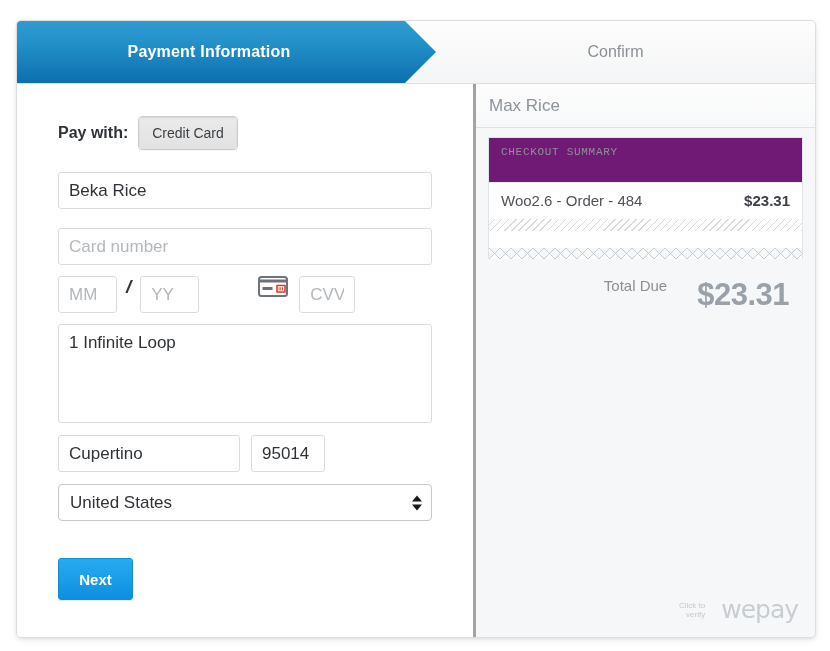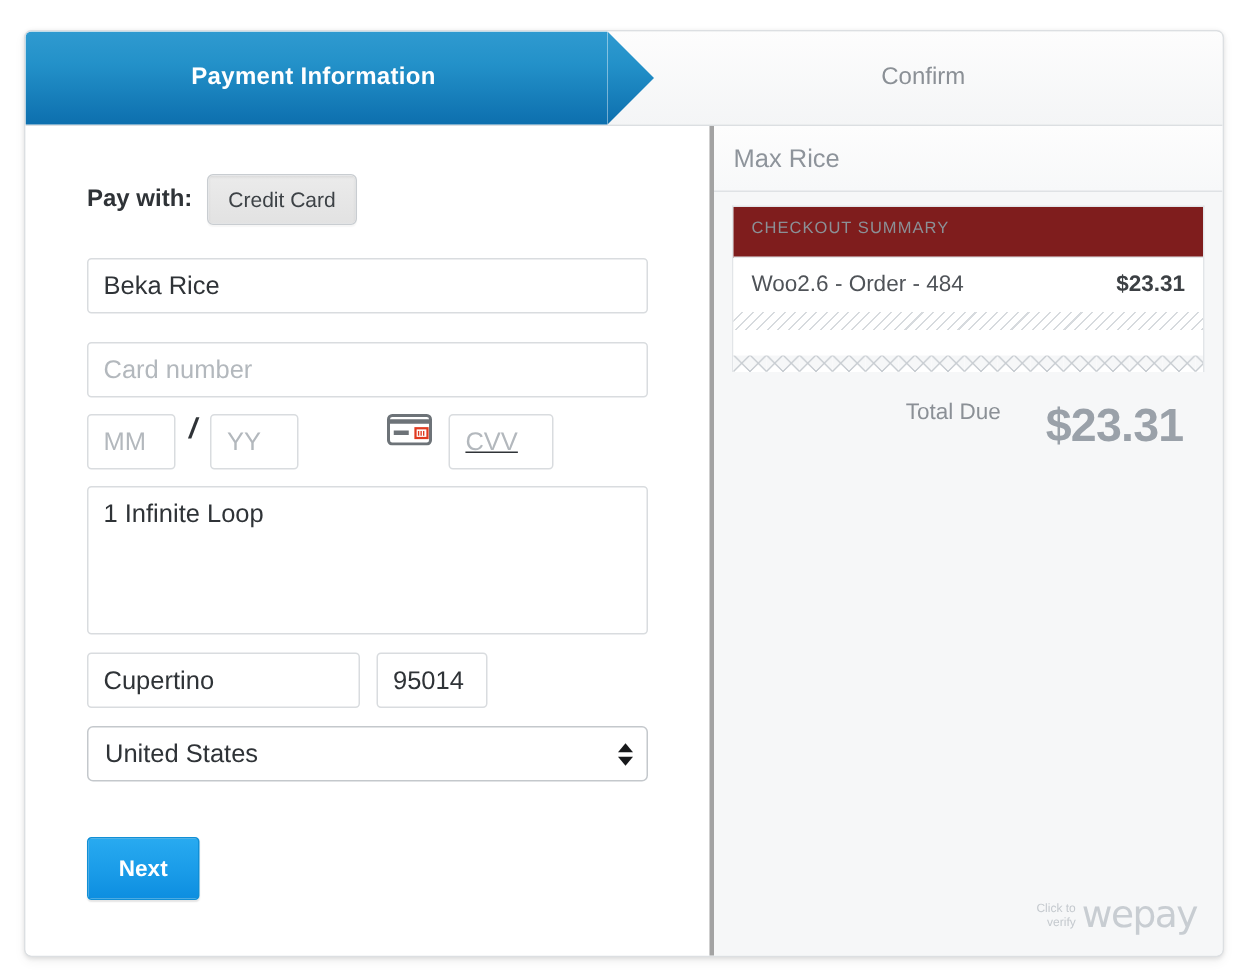--- a/index.html
+++ b/index.html
@@ -157,21 +157,21 @@
   .f-mm { width: 59px; height: 37px; }
   .slash {
     font-size: 19px;
     font-weight: bold;
     color: #2f3337;
     margin: 0 9px;
     font-style: italic;
   }
   .f-yy { width: 59px; height: 37px; }
   .cc-icon { margin-left: 59px; display: block; }
-  .f-cvv { width: 70px; height: 37px; margin-left: 11px; text-decoration: underline; }
+  .f-cvv { width: 56px; height: 37px; margin-left: 11px; }
 
   .f-addr {
     width: 374px;
     height: 99px;
     margin-top: 11px;
     padding: 7px 10px;
     resize: none;
     line-height: 1.35;
   }
 
@@ -241,26 +241,27 @@
   .acct-name { font-size: 17px; color: #8e949b; }
 
   .receipt {
     margin: 9px 12px 0 12px;
     background: #ffffff;
     border: 1px solid #e2e5e8;
     border-bottom: none;
     position: relative;
   }
   .receipt-head {
-    background: #7f1d1d;
+    background: #701a75;
     border-bottom: 1px solid #e6e8ea;
     font-size: 11px;
     letter-spacing: 0.7px;
     color: #8b9096;
-    padding: 8px 12px 13px 12px;
+    padding: 8px 12px 24px 12px;
+    font-family: Liberation Mono, monospace;
   }
   .receipt-item {
     display: flex;
     justify-content: space-between;
     align-items: center;
     padding: 9px 12px 10px 12px;
     background: #ffffff;
   }
   .item-name { font-size: 15px; color: #4f5358; }
   .item-amt  { font-size: 15px; font-weight: bold; color: #3c4044; }
@@ -314,21 +315,21 @@
     bottom: 14px;
     display: flex;
     align-items: center;
     cursor: pointer;
   }
   .wepay-verify {
     font-size: 8px;
     line-height: 9px;
     color: #c4c9ce;
     text-align: right;
-    margin-right: 4px;
+    margin-right: 16px;
   }
   .wepay-mark {
     font-size: 25px;
     color: #c8cdd2;
     letter-spacing: -1px;
     font-family: "DejaVu Sans", sans-serif;
   }
 </style>
 </head>
 <body>

